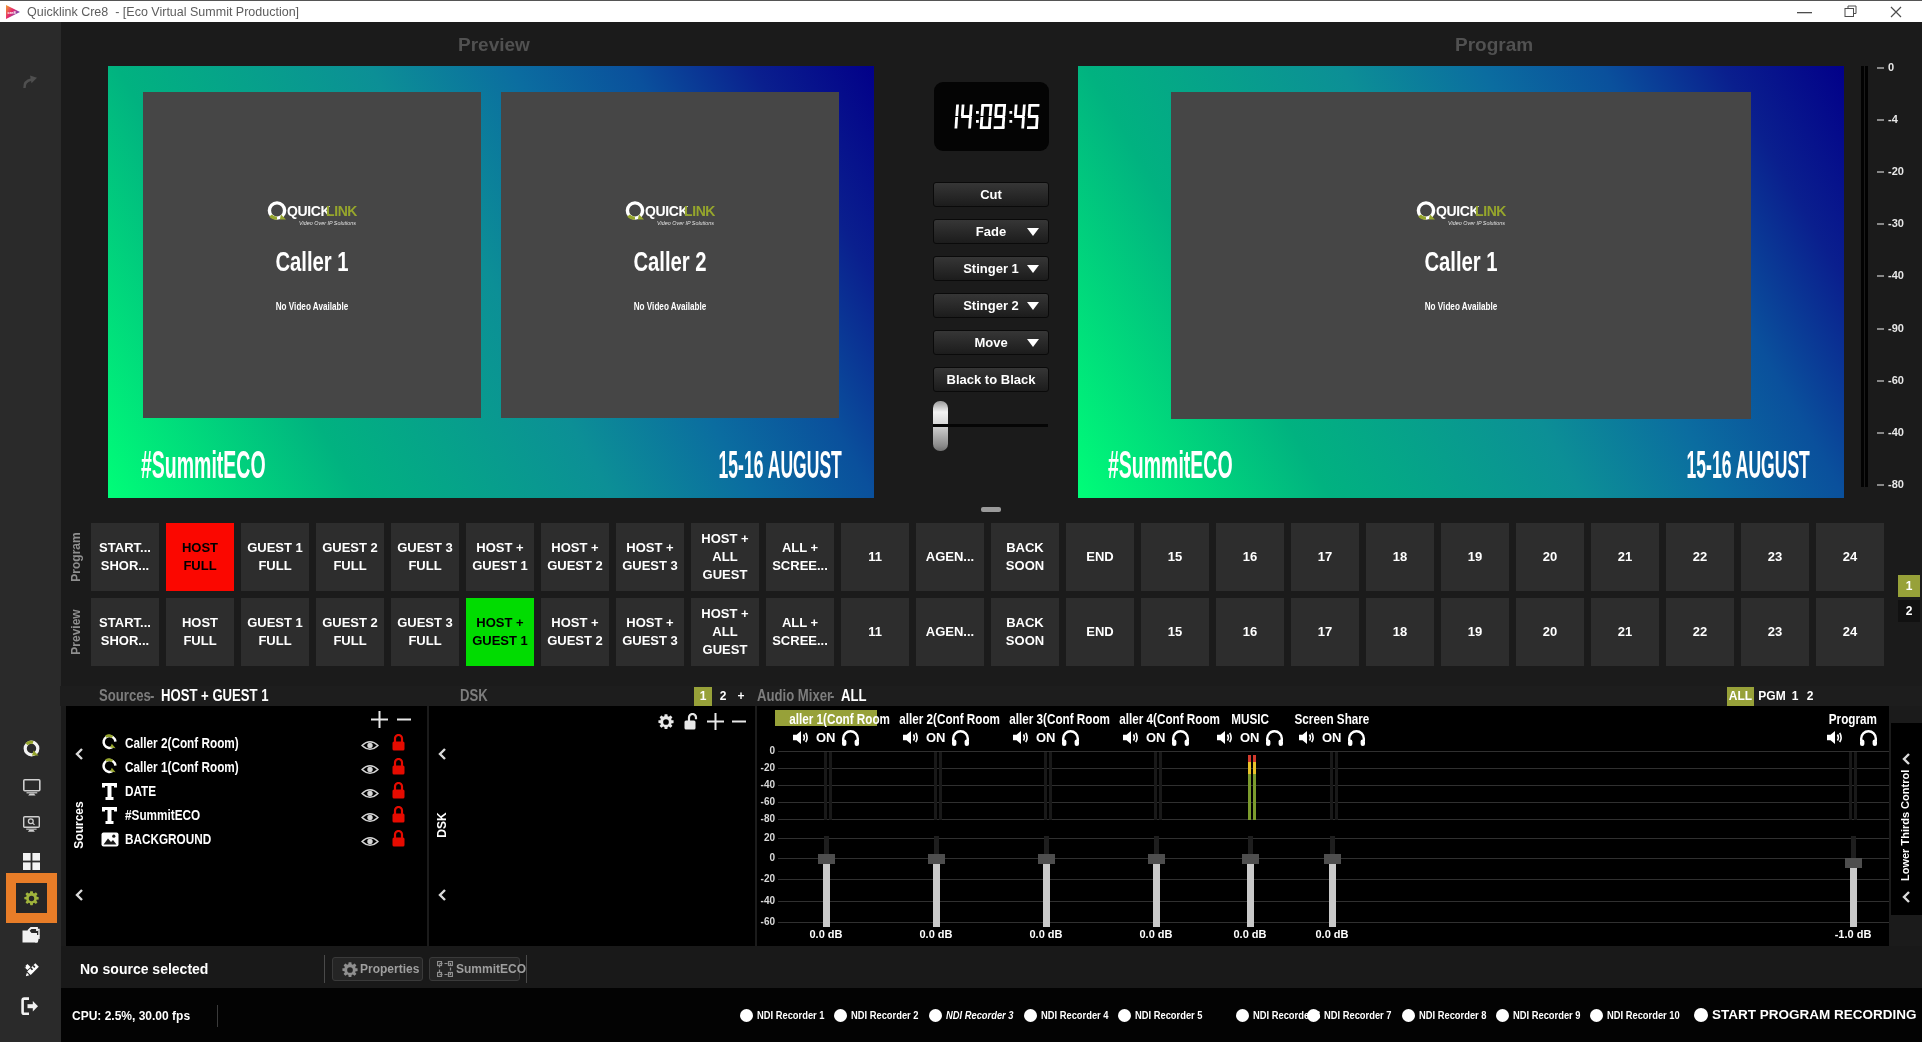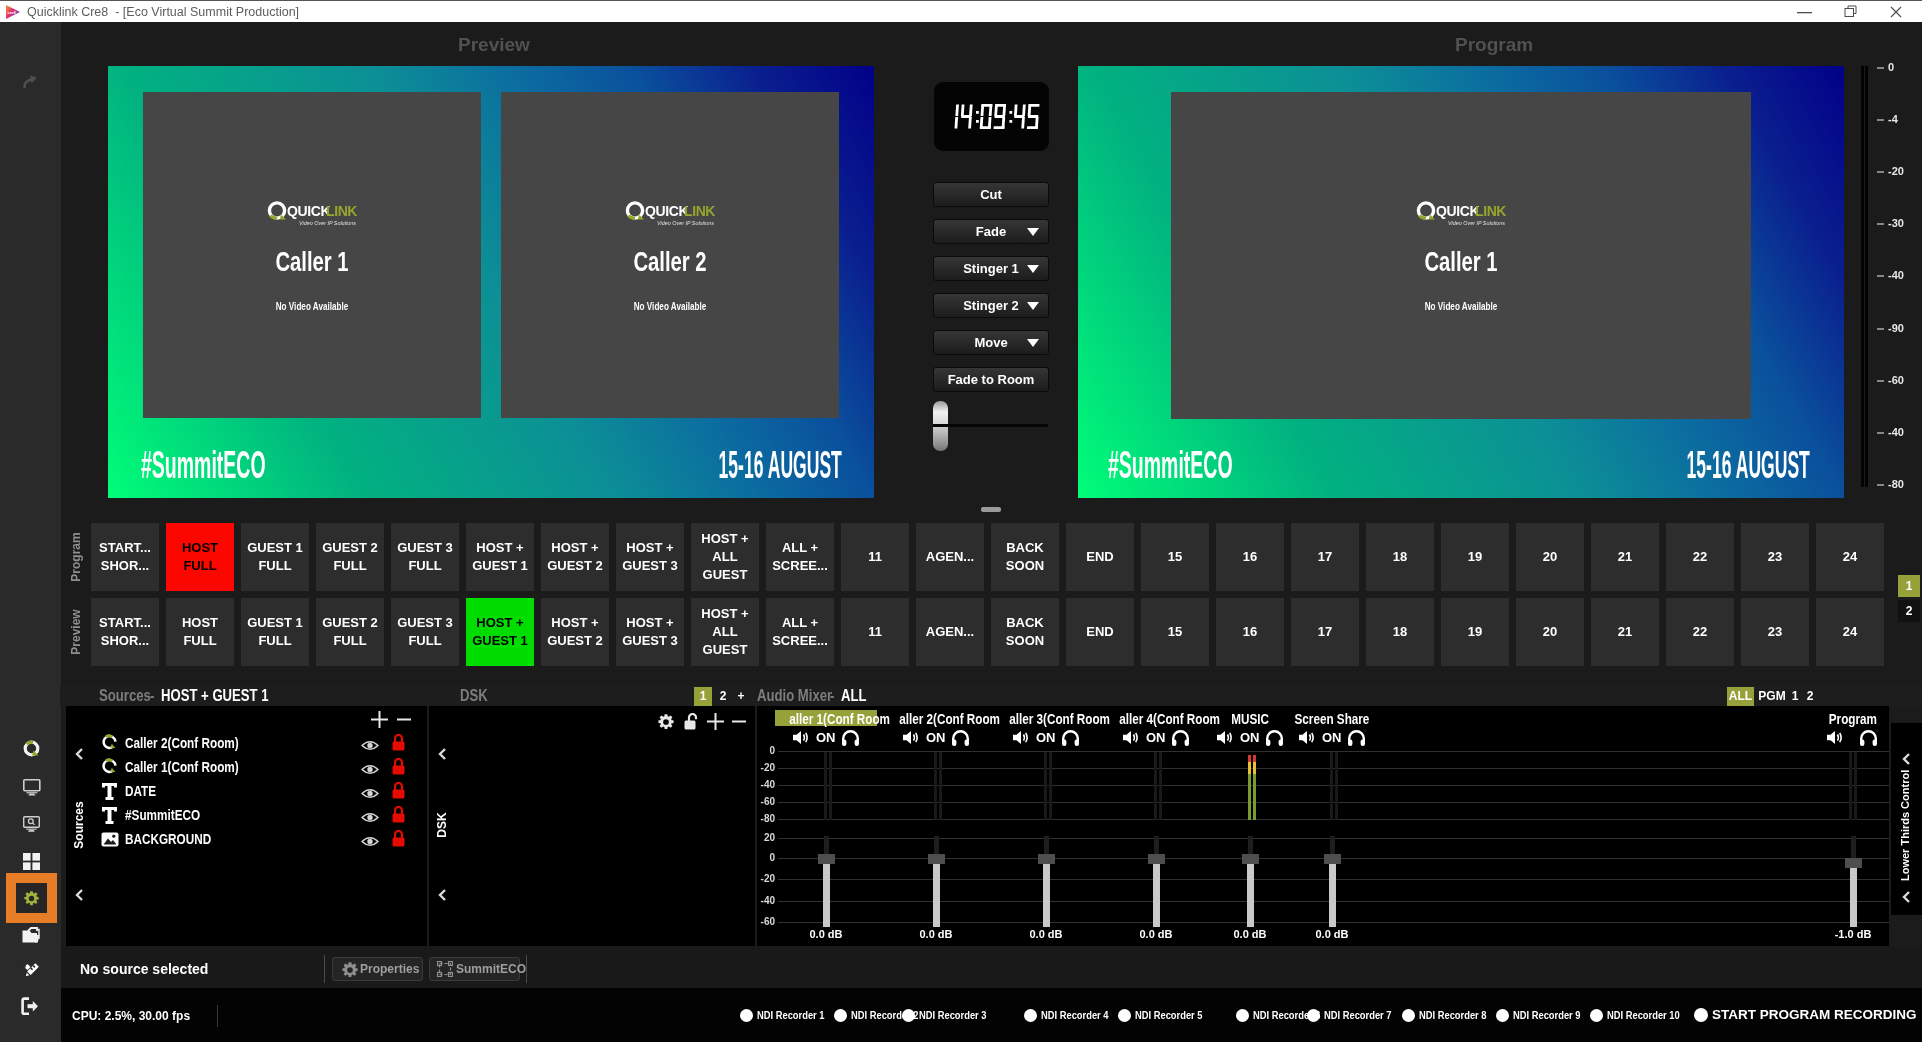--- a/index.html
+++ b/index.html
@@ -262,21 +262,21 @@
         <rect x="8.2" y="13.0" width="2.8" height="11.4" fill="#fff"></rect>
         <rect x="0.2" y="22.2" width="10.8" height="2.8" fill="#fff"></rect>
       </g>
     </svg>
 
   <div class="tbtn" style="top:182px;">Cut</div>
   <div class="tbtn" style="top:219px;">Fade<div class="tarrow"></div></div>
   <div class="tbtn" style="top:256px;">Stinger 1<div class="tarrow"></div></div>
   <div class="tbtn" style="top:293px;">Stinger 2<div class="tarrow"></div></div>
   <div class="tbtn" style="top:330px;">Move<div class="tarrow"></div></div>
-  <div class="tbtn" style="top:367px;">Fade to Room</div>
+  <div class="tbtn" style="top:367px;">Black to Black</div>
 
   <div class="abs" style="left:933px;top:401px;width:15px;height:50px;border-radius:7px;background:linear-gradient(180deg,#9a9a9a 0%,#f2f2f2 22%,#d9d9d9 45%,#8a8a8a 90%,#6f6f6f 100%);"></div>
   <div class="abs" style="left:933px;top:424px;width:115px;height:3px;background:#050505;"></div>
 
   <div class="rmeterbar" style="left:1861px;"></div>
   <div class="rmeterbar" style="left:1865px;"></div>
   <div class="rtick" style="top:67px;"></div>
   <div class="rlabel" style="top:61px;">0</div>
   <div class="rtick" style="top:119px;"></div>
   <div class="rlabel" style="top:113px;">-4</div>
@@ -662,21 +662,21 @@
         </svg></span>
       <span style="position:absolute;left:26px;top:4px;">SummitECO</span>
     </div>
   <div class="abs" style="left:526px;top:955px;width:1px;height:28px;background:#4a4a4a;"></div>
 
   <div id="statusbar"></div>
   <div class="abs" style="left:72px;top:1009px;color:#fff;font-size:12px;font-weight:bold;">CPU: 2.5%, 30.00 fps</div>
   <div class="abs" style="left:217px;top:1005px;width:1px;height:22px;background:#3a3a3a;"></div>
   <div class="ndi" style="left:740px;"><span class="ndicircle"></span><b>NDI Recorder 1</b></div>
   <div class="ndi" style="left:834px;"><span class="ndicircle"></span><b>NDI Recorder 2</b></div>
-  <div class="ndi" style="left:902px;"><span class="ndicircle"></span><b>NDI Recorder 3</b></div>
+  <div class="ndi" style="left:929px;font-style:italic;"><span class="ndicircle"></span><b>NDI Recorder 3</b></div>
   <div class="ndi" style="left:1024px;"><span class="ndicircle"></span><b>NDI Recorder 4</b></div>
   <div class="ndi" style="left:1118px;"><span class="ndicircle"></span><b>NDI Recorder 5</b></div>
   <div class="ndi" style="left:1212px;margin-left:24px;"><span class="ndicircle"></span><b>NDI Recorder 6</b></div>
   <div class="ndi" style="left:1307px;"><span class="ndicircle"></span><b>NDI Recorder 7</b></div>
   <div class="ndi" style="left:1402px;"><span class="ndicircle"></span><b>NDI Recorder 8</b></div>
   <div class="ndi" style="left:1496px;"><span class="ndicircle"></span><b>NDI Recorder 9</b></div>
   <div class="ndi" style="left:1590px;"><span class="ndicircle"></span><b>NDI Recorder 10</b></div>
   <div class="ndi" style="left:1694px;top:1007px;font-size:13.5px;"><span class="ndicircle" style="width:14px;height:14px;"></span>START PROGRAM RECORDING</div>
 </div>
 

